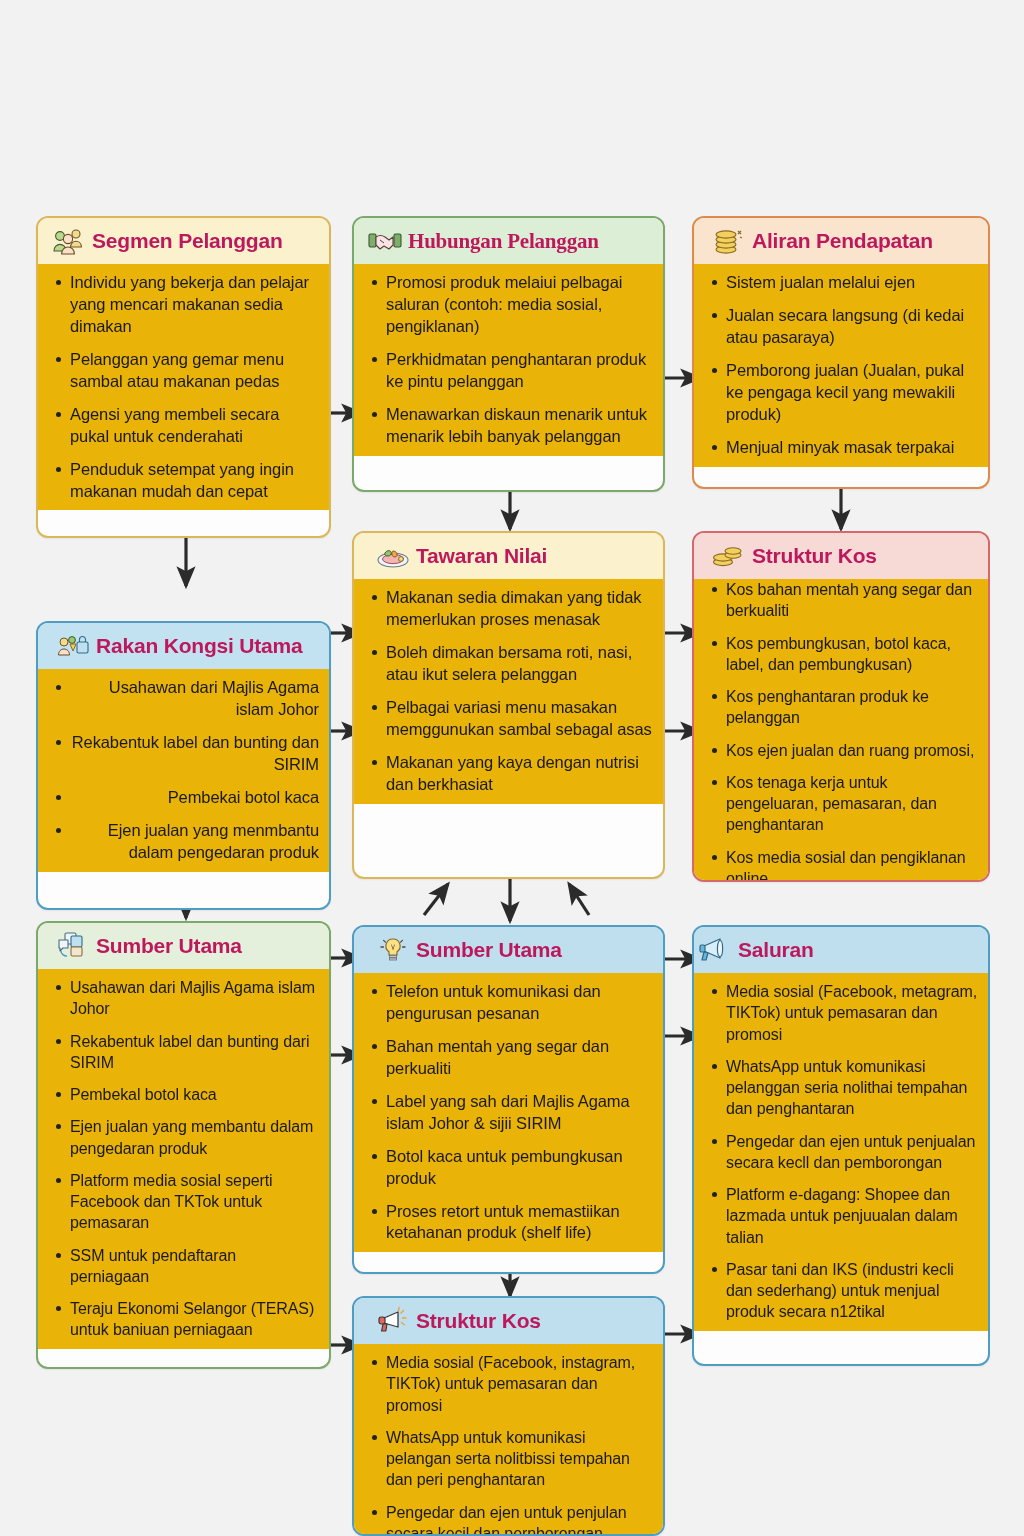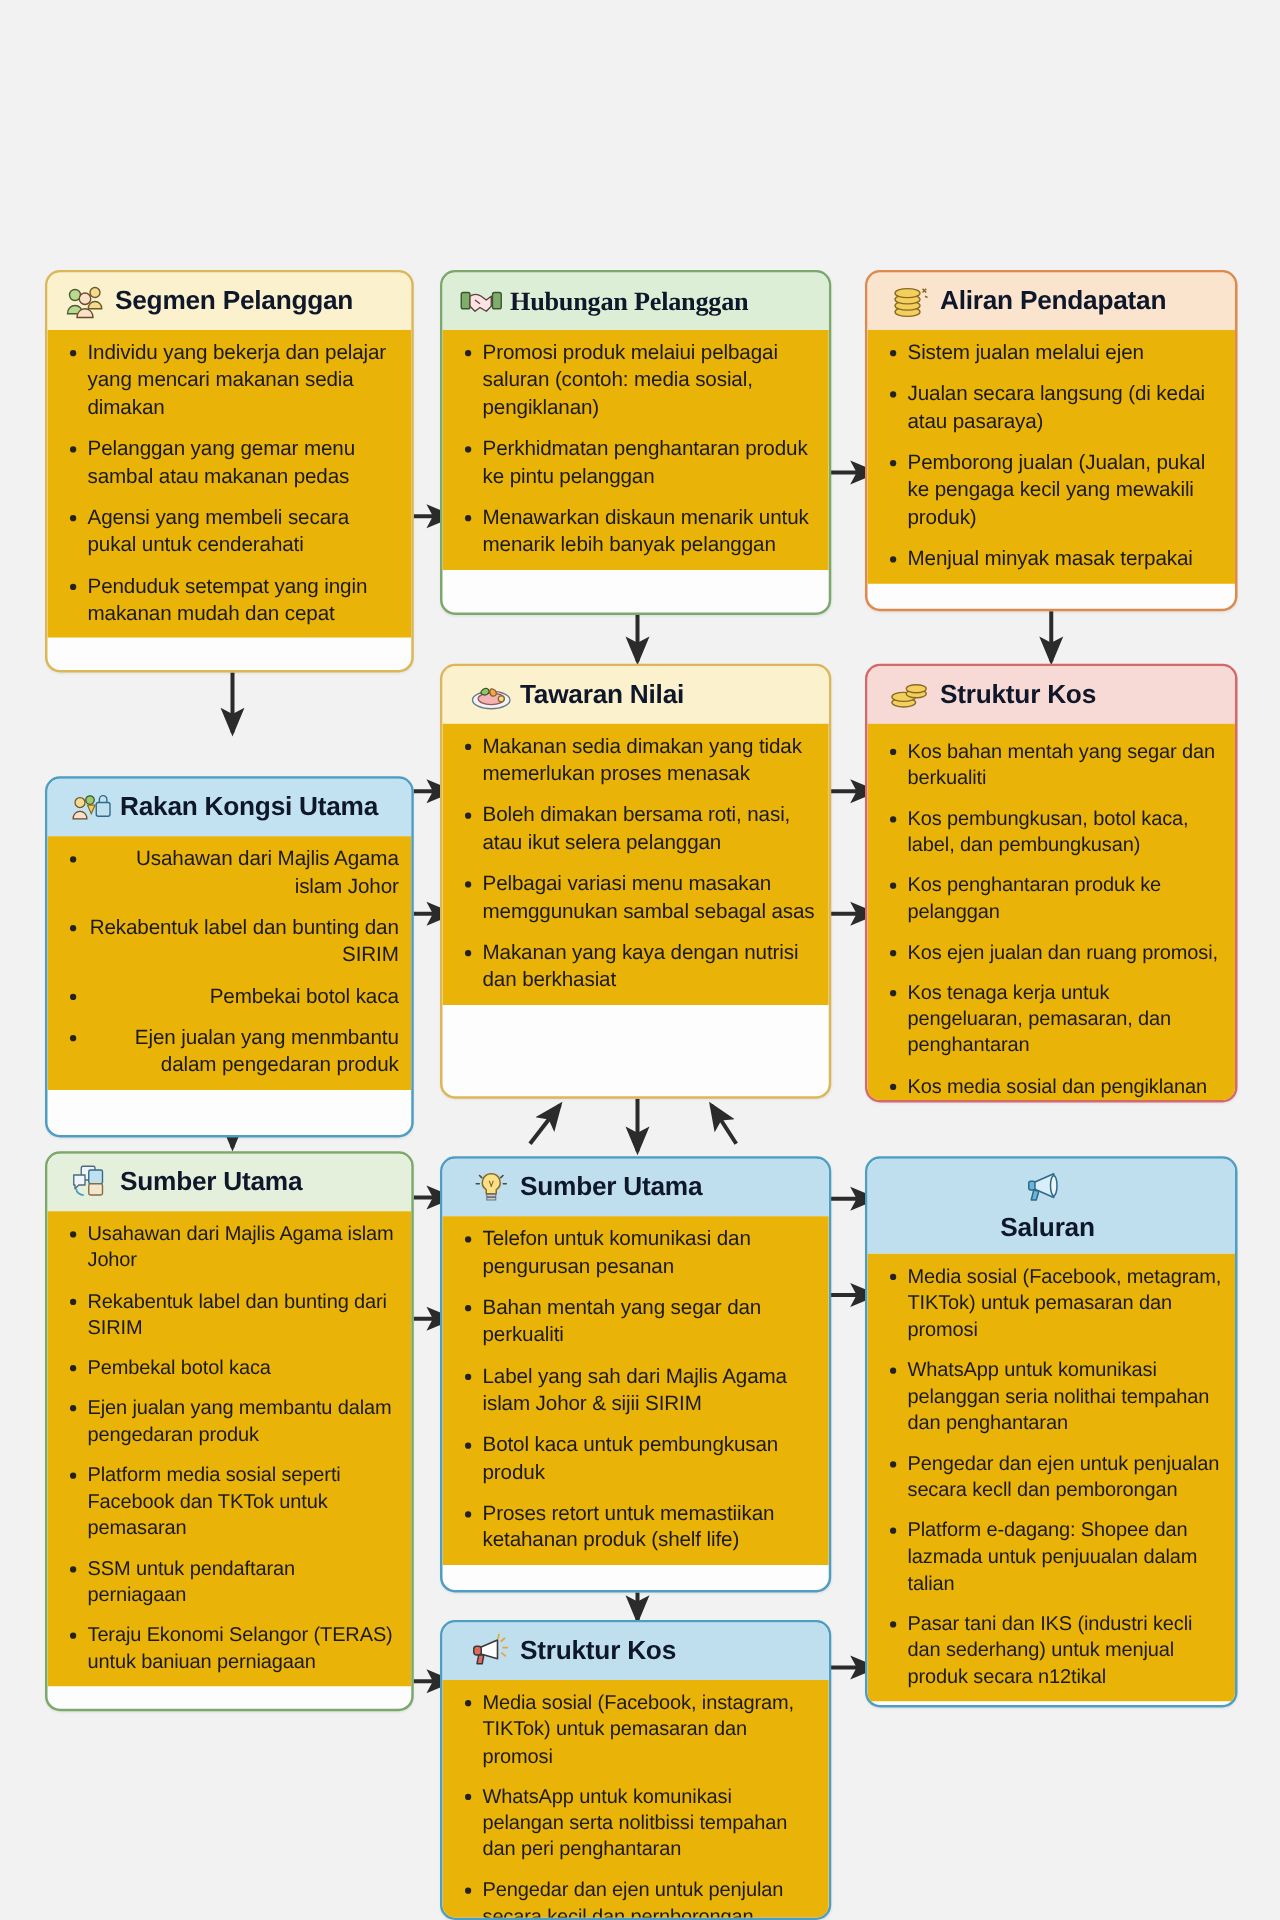--- a/index.html
+++ b/index.html
@@ -30,21 +30,21 @@
   .card-head {
     display: flex;
     align-items: center;
     gap: 6px;
     padding: 8px 10px 8px 14px;
     box-sizing: border-box;
   }
   .card-head .ttl {
     font-weight: bold;
     font-size: 21px;
-    color: #0f172a;
+    color: #be185d;
     letter-spacing: -0.2px;
     white-space: nowrap;
   }
   .icon {
     width: 34px; height: 30px;
     flex: 0 0 auto;
     display: block;
   }
   .card-body {
     padding: 8px 10px 8px 12px;
@@ -271,21 +271,21 @@
     <svg class="icon" viewBox="0 0 34 30">
       <g fill="#f3cf5e" stroke="#8a6a20" stroke-width="1.1">
         <ellipse cx="11" cy="21" rx="9.5" ry="3.6"></ellipse>
         <ellipse cx="11" cy="16.5" rx="9.5" ry="3.6"></ellipse>
         <ellipse cx="21" cy="14" rx="8" ry="3.2"></ellipse>
         <ellipse cx="21" cy="10" rx="8" ry="3.2"></ellipse>
       </g>
     </svg>
     <span class="ttl">Struktur Kos</span>
   </div>
-  <div class="card-body" style="padding-top:12px;">
+  <div class="card-body" style="padding-top:0;">
     <ul class="bullets">
       <li>Kos bahan mentah yang segar dan berkualiti</li>
       <li>Kos pembungkusan, botol kaca, label, dan pembungkusan)</li>
       <li>Kos penghantaran produk ke pelanggan</li>
       <li>Kos ejen jualan dan ruang promosi,</li>
       <li>Kos tenaga kerja untuk pengeluaran, pemasaran, dan penghantaran</li>
       <li>Kos media sosial dan pengiklanan online</li>
     </ul>
   </div>
 </div>
@@ -332,21 +332,21 @@
       <li>Telefon untuk komunikasi dan pengurusan pesanan</li>
       <li>Bahan mentah yang segar dan perkualiti</li>
       <li>Label yang sah dari Majlis Agama islam Johor &amp; sijii SIRIM</li>
       <li>Botol kaca untuk pembungkusan produk</li>
       <li>Proses retort untuk memastiikan ketahanan produk (shelf life)</li>
     </ul>
   </div>
 </div>
 
 <div class="card c-blue2" id="card-saluran">
-  <div class="card-head" style="padding-left:4px;flex-direction:column;">
+  <div class="card-head" style="padding-left:4px;">
     <svg class="icon" viewBox="0 0 34 30">
       <path d="M6 11l16-7v19L6 16z" fill="#d9eef8" stroke="#2f6a88" stroke-width="1.3" stroke-linejoin="round"></path>
       <rect x="2" y="10" width="5" height="7" rx="1.5" fill="#6bb4dc" stroke="#2f6a88" stroke-width="1.2"></rect>
       <path d="M6 17l-2 8h4l2-7z" fill="#6bb4dc" stroke="#2f6a88" stroke-width="1.2" stroke-linejoin="round"></path>
       <ellipse cx="22" cy="13.5" rx="2.6" ry="8" fill="#eaf6fc" stroke="#2f6a88" stroke-width="1.2"></ellipse>
     </svg>
     <span class="ttl">Saluran</span>
   </div>
   <div class="card-body">
     <ul class="bullets">

